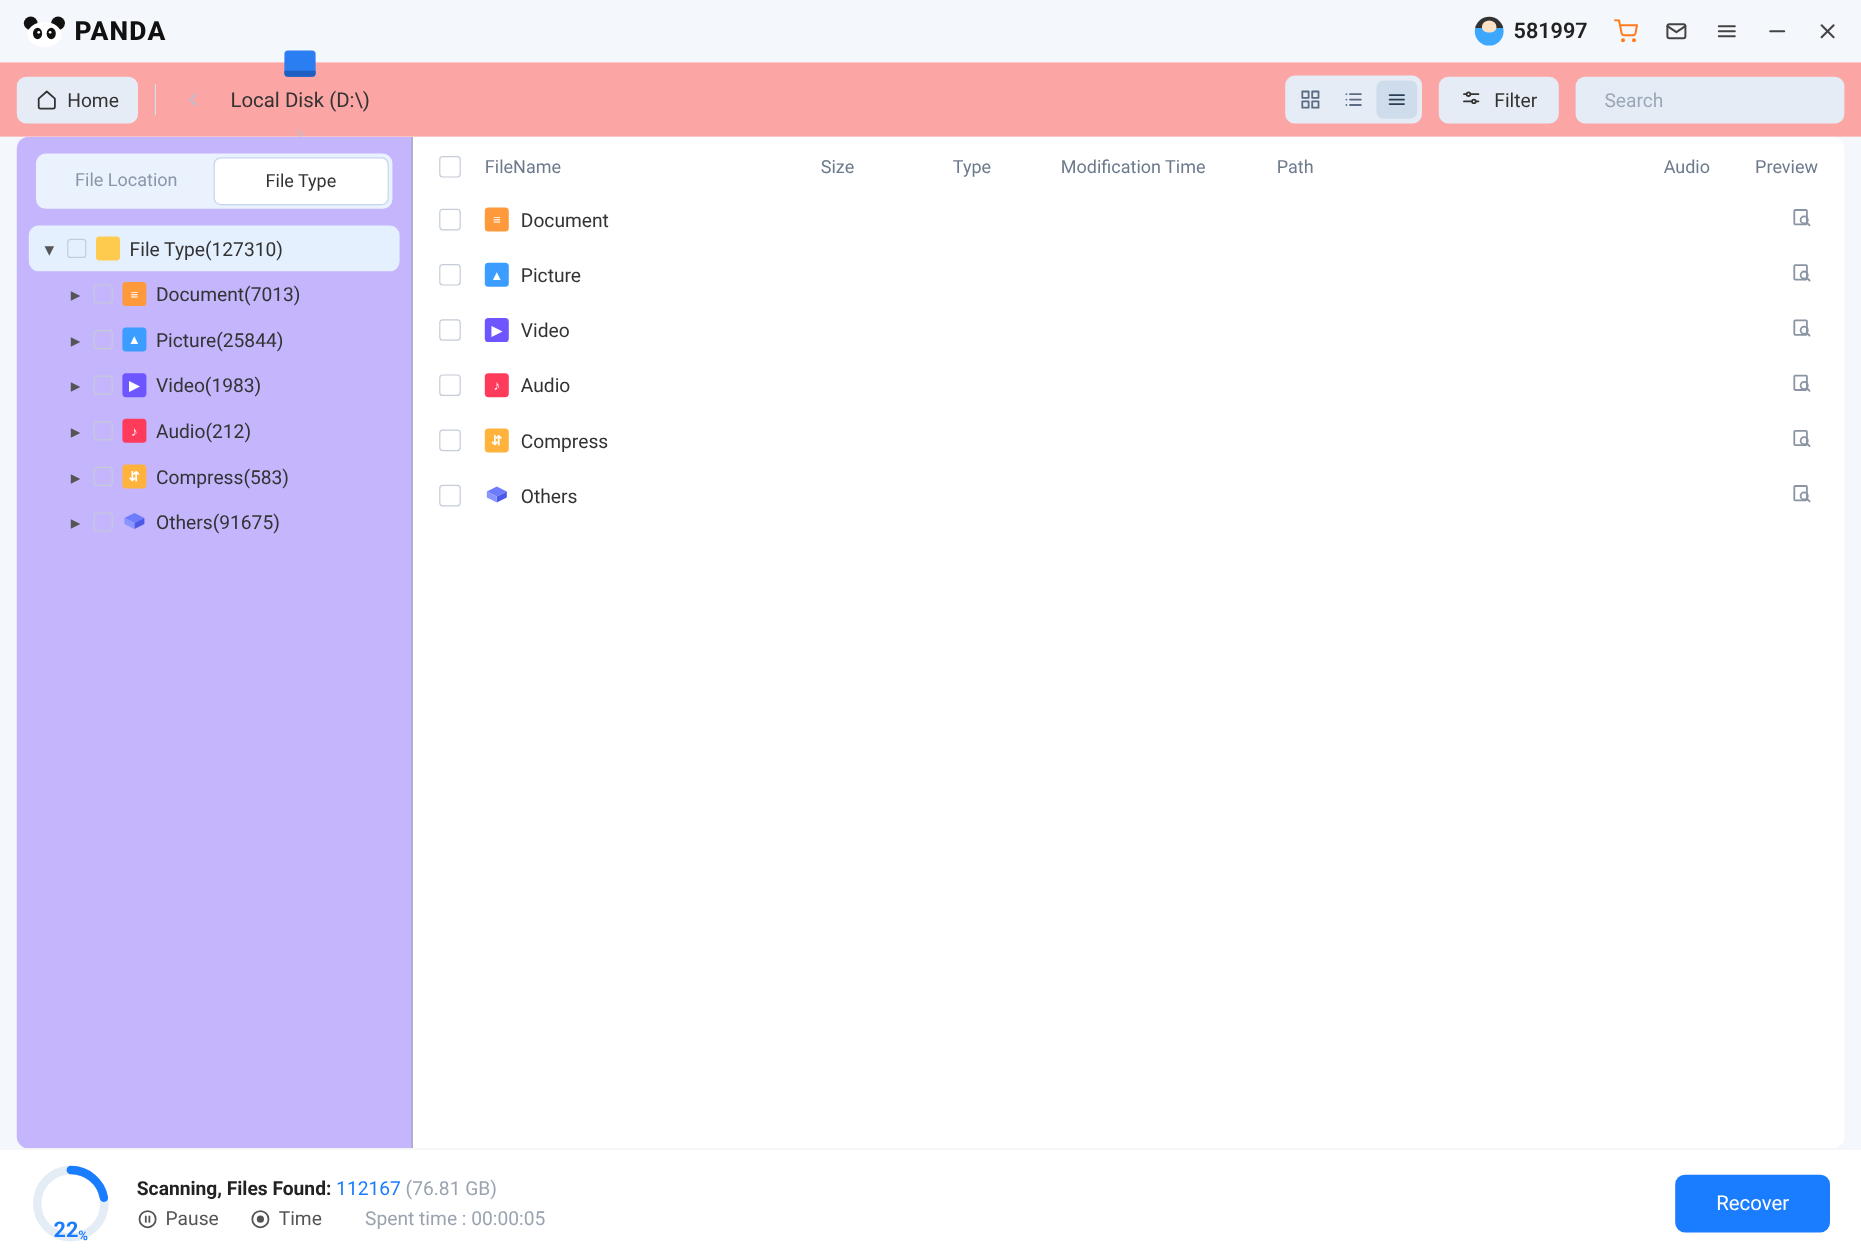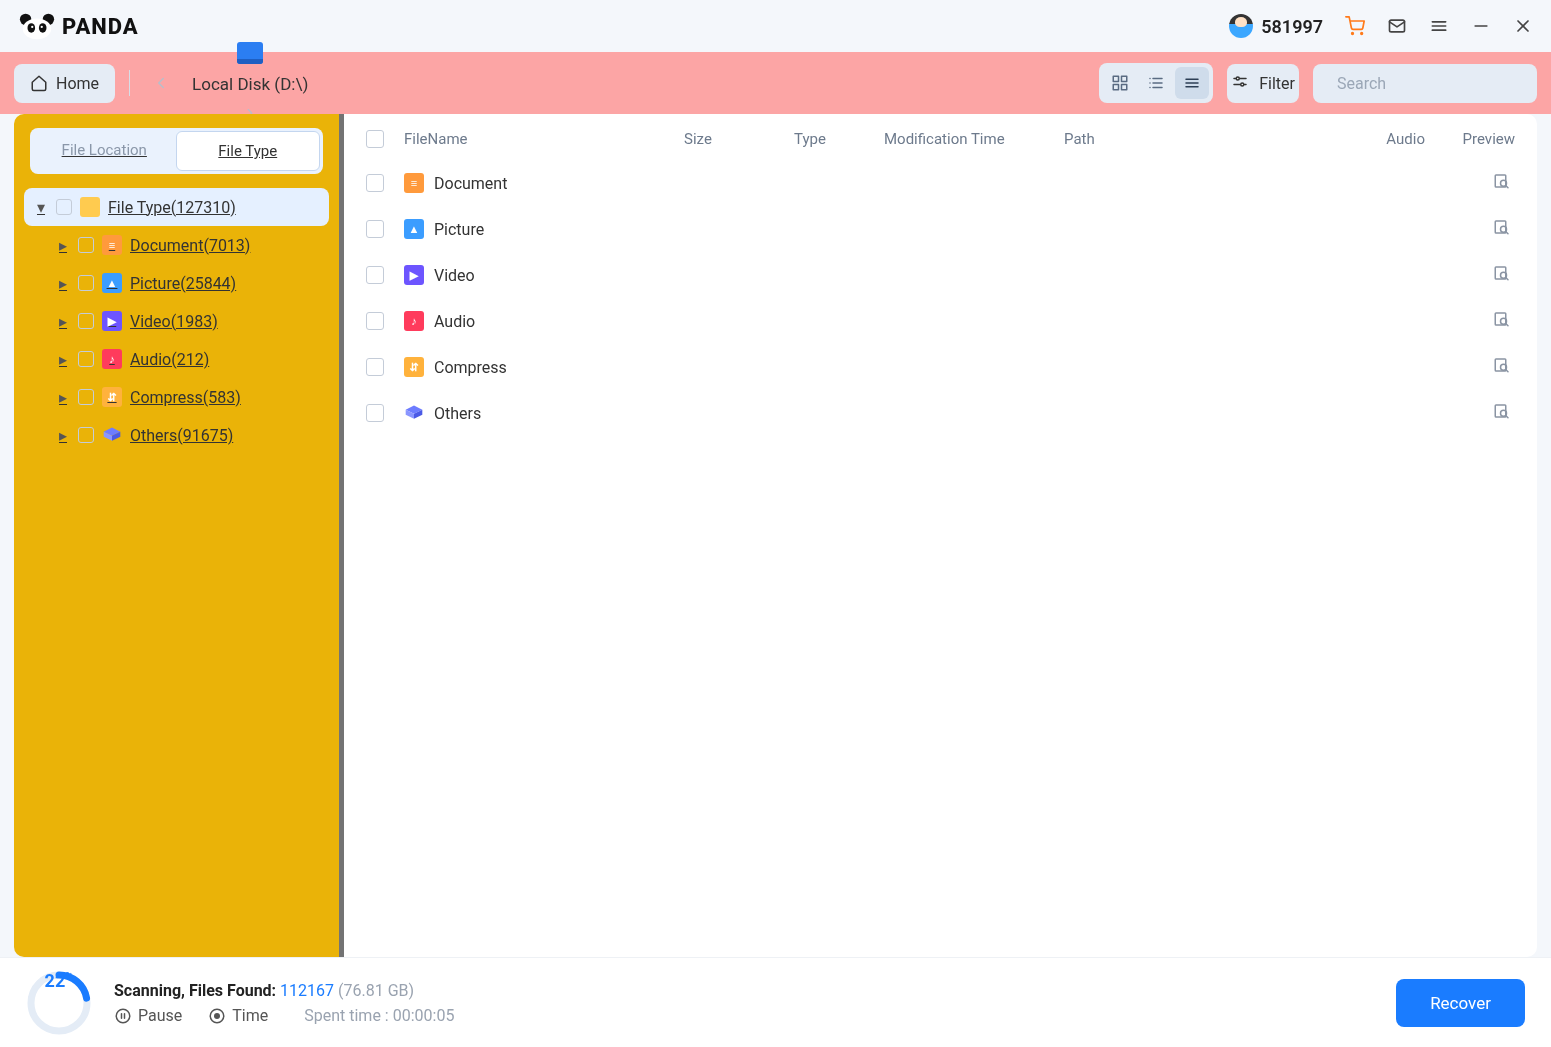--- a/index.html
+++ b/index.html
@@ -25,28 +25,28 @@
 .vsep { width:1px; height:26px; background:#d7dde6; }
 .nav-back { width:34px; height:34px; display:flex; align-items:center; justify-content:center; color:#b7bfcb; cursor:pointer; }
 .breadcrumb { display:flex; align-items:center; gap:10px; font-size:17px; color:#333;flex-direction:column; }
 .disk-icon { width:26px; height:22px; background:#2b7ef2; border-radius:3px; position:relative; }
 .disk-icon::after { content:""; position:absolute; bottom:0; left:0; right:0; height:5px; background:#1e5fc2; border-radius:0 0 3px 3px; }
 .chev { color:#b7bfcb; }
 .toolbar-spacer { flex:1; }
 .view-group { display:flex; background:#e5ecf5; border-radius:8px; padding:4px; gap:2px; }
 .view-btn { width:34px; height:32px; display:flex; align-items:center; justify-content:center; border-radius:6px; cursor:pointer; color:#5a6b82; }
 .view-btn.active { background:#cfdceb; color:#2c3e55; }
-.filter-btn { display:flex; align-items:center; gap:10px; background:#e5ecf5; border-radius:8px; padding:10px 4px; font-size:16px; color:#333; cursor:pointer; }
+.filter-btn { display:flex; align-items:center; gap:10px; background:#e5ecf5; border-radius:8px; padding:10px 18px; font-size:16px; color:#333; cursor:pointer; }
 .search-box { display:flex; align-items:center; gap:10px; background:#e5ecf5; border-radius:8px; padding:10px 14px; width:224px; }
 .search-box input { border:none; background:transparent; outline:none; font-size:16px; color:#333; flex:1; }
 .search-box input::placeholder { color:#9ba7b7; }
 
 
 .main { flex:1; display:flex; background:#f4f7fb; padding:0 14px 0 14px; overflow:hidden; }
-.sidebar { width:330px; background:#eab308; border-radius:10px 0 0 10px; border-right:5px solid #737373; padding:14px 10px; overflow:auto;text-decoration:underline; }
+.sidebar { width:330px; background:#c4b5fd; border-radius:10px 0 0 10px; border-right:1px solid #737373; padding:14px 10px; overflow:auto; }
 .tab-switch { display:flex; background:#eaf2fd; border-radius:8px; padding:3px; margin:0 6px 14px 6px; }
 .tab { flex:1; text-align:center; padding:10px 0; font-size:15px; color:#8a97a9; border-radius:6px; cursor:pointer; }
 .tab.active { background:#fff; color:#333; border:1px solid #c4d6ef; }
 
 .tree-row { display:flex; align-items:center; gap:8px; padding:9px 10px; border-radius:8px; font-size:16px; color:#333; cursor:pointer; }
 .tree-row.sel { background:#e5f0ff; }
 .tree-row .expander { width:14px; height:14px; display:flex; align-items:center; justify-content:center; color:#555; }
 .tree-row .chk { width:16px; height:16px; border:1.5px solid #c4ccd8; border-radius:3px; flex-shrink:0; }
 .tree-children { padding-left:22px; }
 .ficon { width:20px; height:20px; border-radius:3px; flex-shrink:0; display:flex; align-items:center; justify-content:center; }
@@ -75,21 +75,21 @@
 .file-list { flex:1; overflow:auto; }
 .file-row { display:flex; align-items:center; padding:12px 22px; font-size:16px; color:#333; }
 .file-row .name-cell { display:flex; align-items:center; gap:10px; flex:0 0 280px; }
 .file-row .spacer { flex:1; }
 .file-row .prev-btn { width:22px; height:22px; color:#8a94a3; cursor:pointer; }
 
 
 .footer { height:90px; background:#fff; border-top:1px solid #eef1f5; display:flex; align-items:center; padding:0 26px; gap:22px; }
 .progress-ring { width:66px; height:66px; position:relative; }
 .progress-ring svg { transform:rotate(-90deg); }
-.progress-ring .pct { position:absolute; inset:0; display:flex; align-items:flex-start; justify-content:center; font-size:18px; font-weight:700; color:#1a7cff; }
+.progress-ring .pct { position:absolute; inset:0; display:flex; align-items:flex-end; justify-content:center; font-size:18px; font-weight:700; color:#1a7cff; }
 .progress-ring .pct small { font-size:11px; font-weight:600; }
 .scan-info .line1 { font-size:16px; color:#222; margin-bottom:6px; }
 .scan-info .line1 .count { color:#1a7cff; }
 .scan-info .line1 .size { color:#9aa3b0; }
 .scan-ctrls { display:flex; align-items:center; gap:26px; color:#555; font-size:16px; }
 .scan-ctrls .ctrl { display:flex; align-items:flex-end; gap:6px; cursor:pointer; }
 .scan-ctrls .spent { color:#9aa3b0; margin-left:10px; }
 .footer-spacer { flex:1; }
 .recover-btn { background:#1a7cff; color:#fff; font-size:17px; padding:14px 34px; border-radius:8px; cursor:pointer; border:none; }
 

